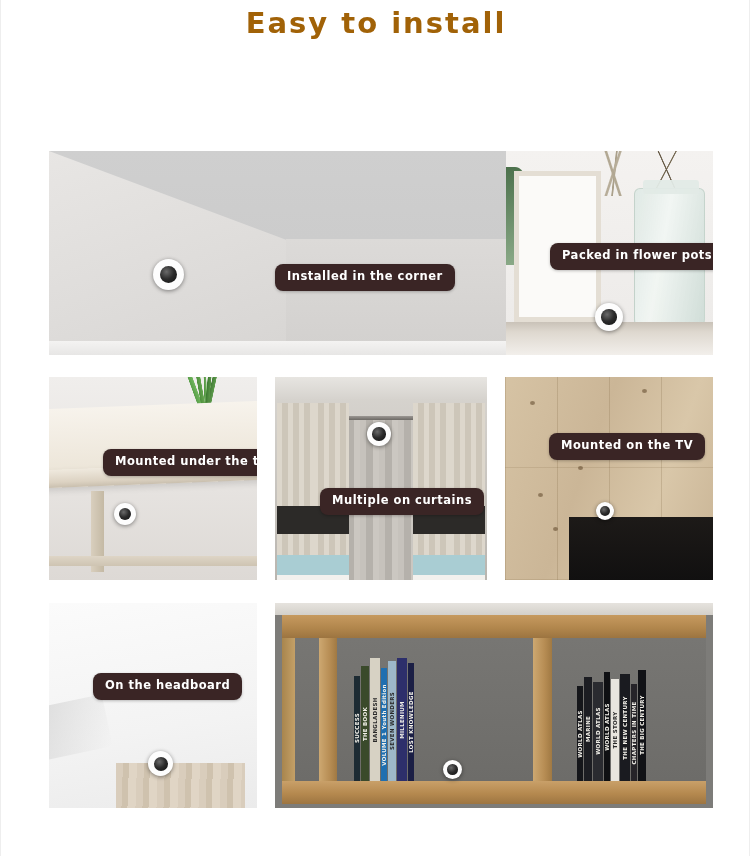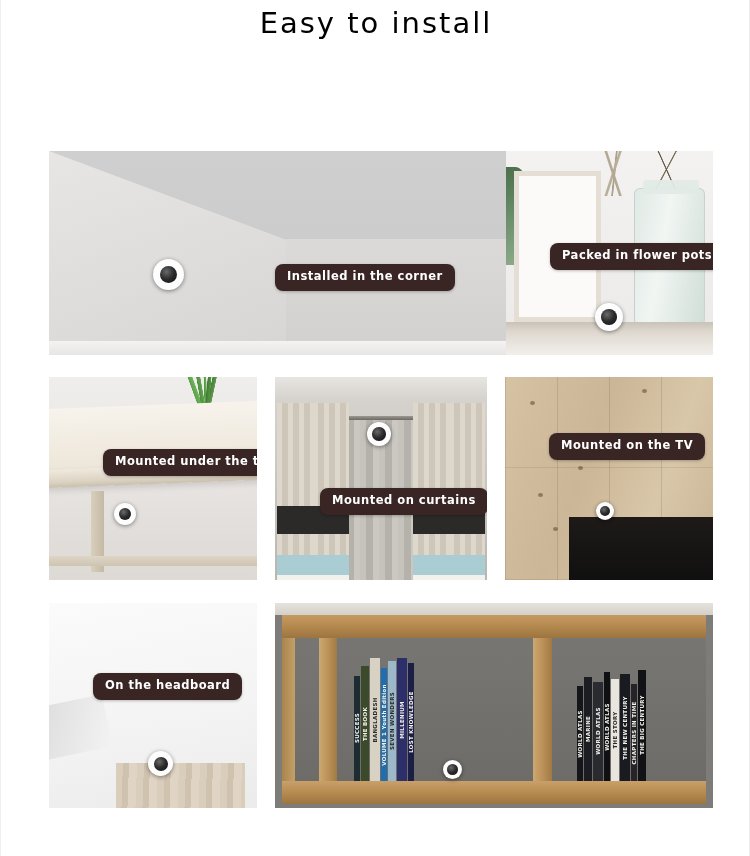--- a/index.html
+++ b/index.html
@@ -24,23 +24,23 @@
     box-sizing: border-box;
   }
 
   
   .headline {
     position: absolute;
     left: 0; top: 6px;
     width: 750px;
     text-align: center;
     font-size: 29px;
-    font-weight: 400;
+    font-weight: 700;
     letter-spacing: 2px;
-    color: #000000;
+    color: #a16207;
     font-family: "DejaVu Sans", "Liberation Sans", sans-serif;
   }
   .subhead {
     position: absolute;
     left: 0; top: 63px;
     width: 750px;
     text-align: center;
     font-size: 14.5px;
     font-weight: 400;
     letter-spacing: 1.1px;
@@ -285,21 +285,21 @@
         <div class="band-blue"></div>
         <div class="band-white"></div>
       </div>
       <div class="cpanel cp4">
         <div class="band-dark"></div>
         <div class="band-blue"></div>
         <div class="band-white"></div>
       </div>
     </div>
     <div class="cam" style="left:92px; top:45px; width:24px; height:24px;"></div>
-    <div class="chip" style="left:45px; top:111px;">Mounted on curtains</div>
+    <div class="chip" style="left:45px; top:111px;">Multiple on curtains</div>
   </div>
 
   <div class="panel p6" style="left:48px; top:603px; width:208px; height:205px;">
     <div class="photo">
       <div class="bg"></div>
       <div class="shade"></div>
       <div class="board"></div>
     </div>
     <div class="cam" style="left:99px; top:148px; width:25px; height:25px;"></div>
     <div class="chip" style="left:44px; top:70px;">On the headboard</div>

